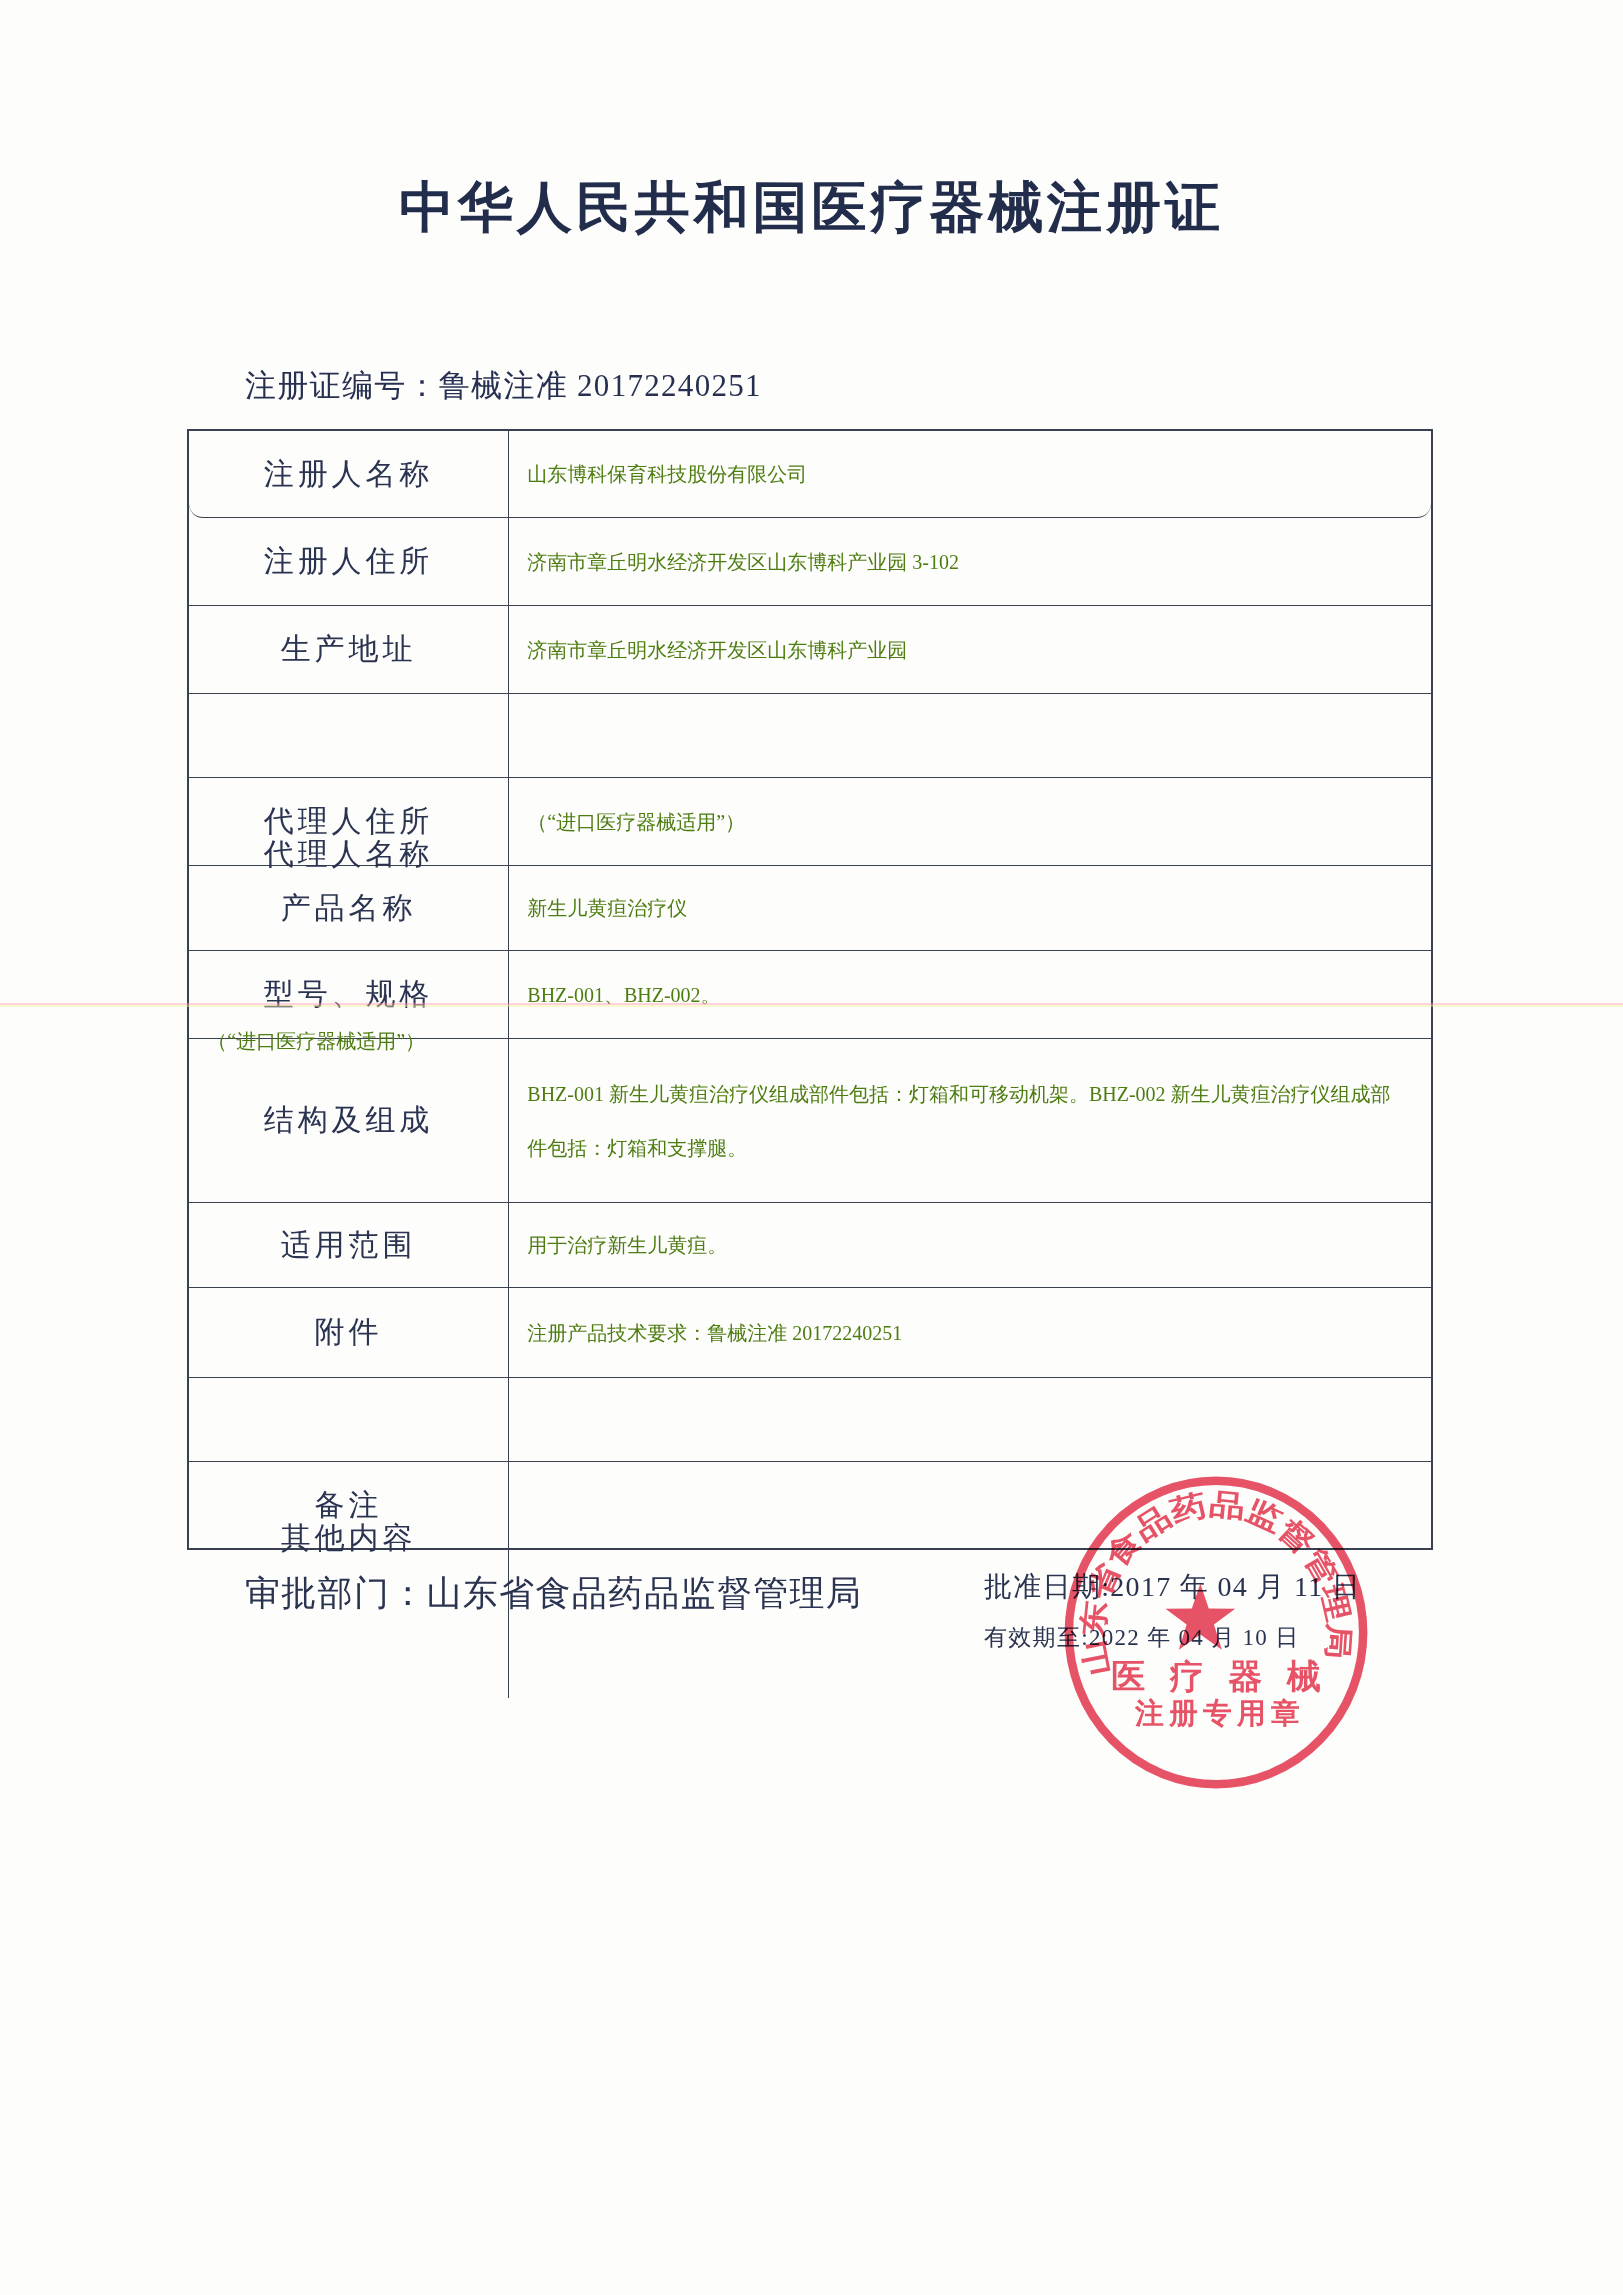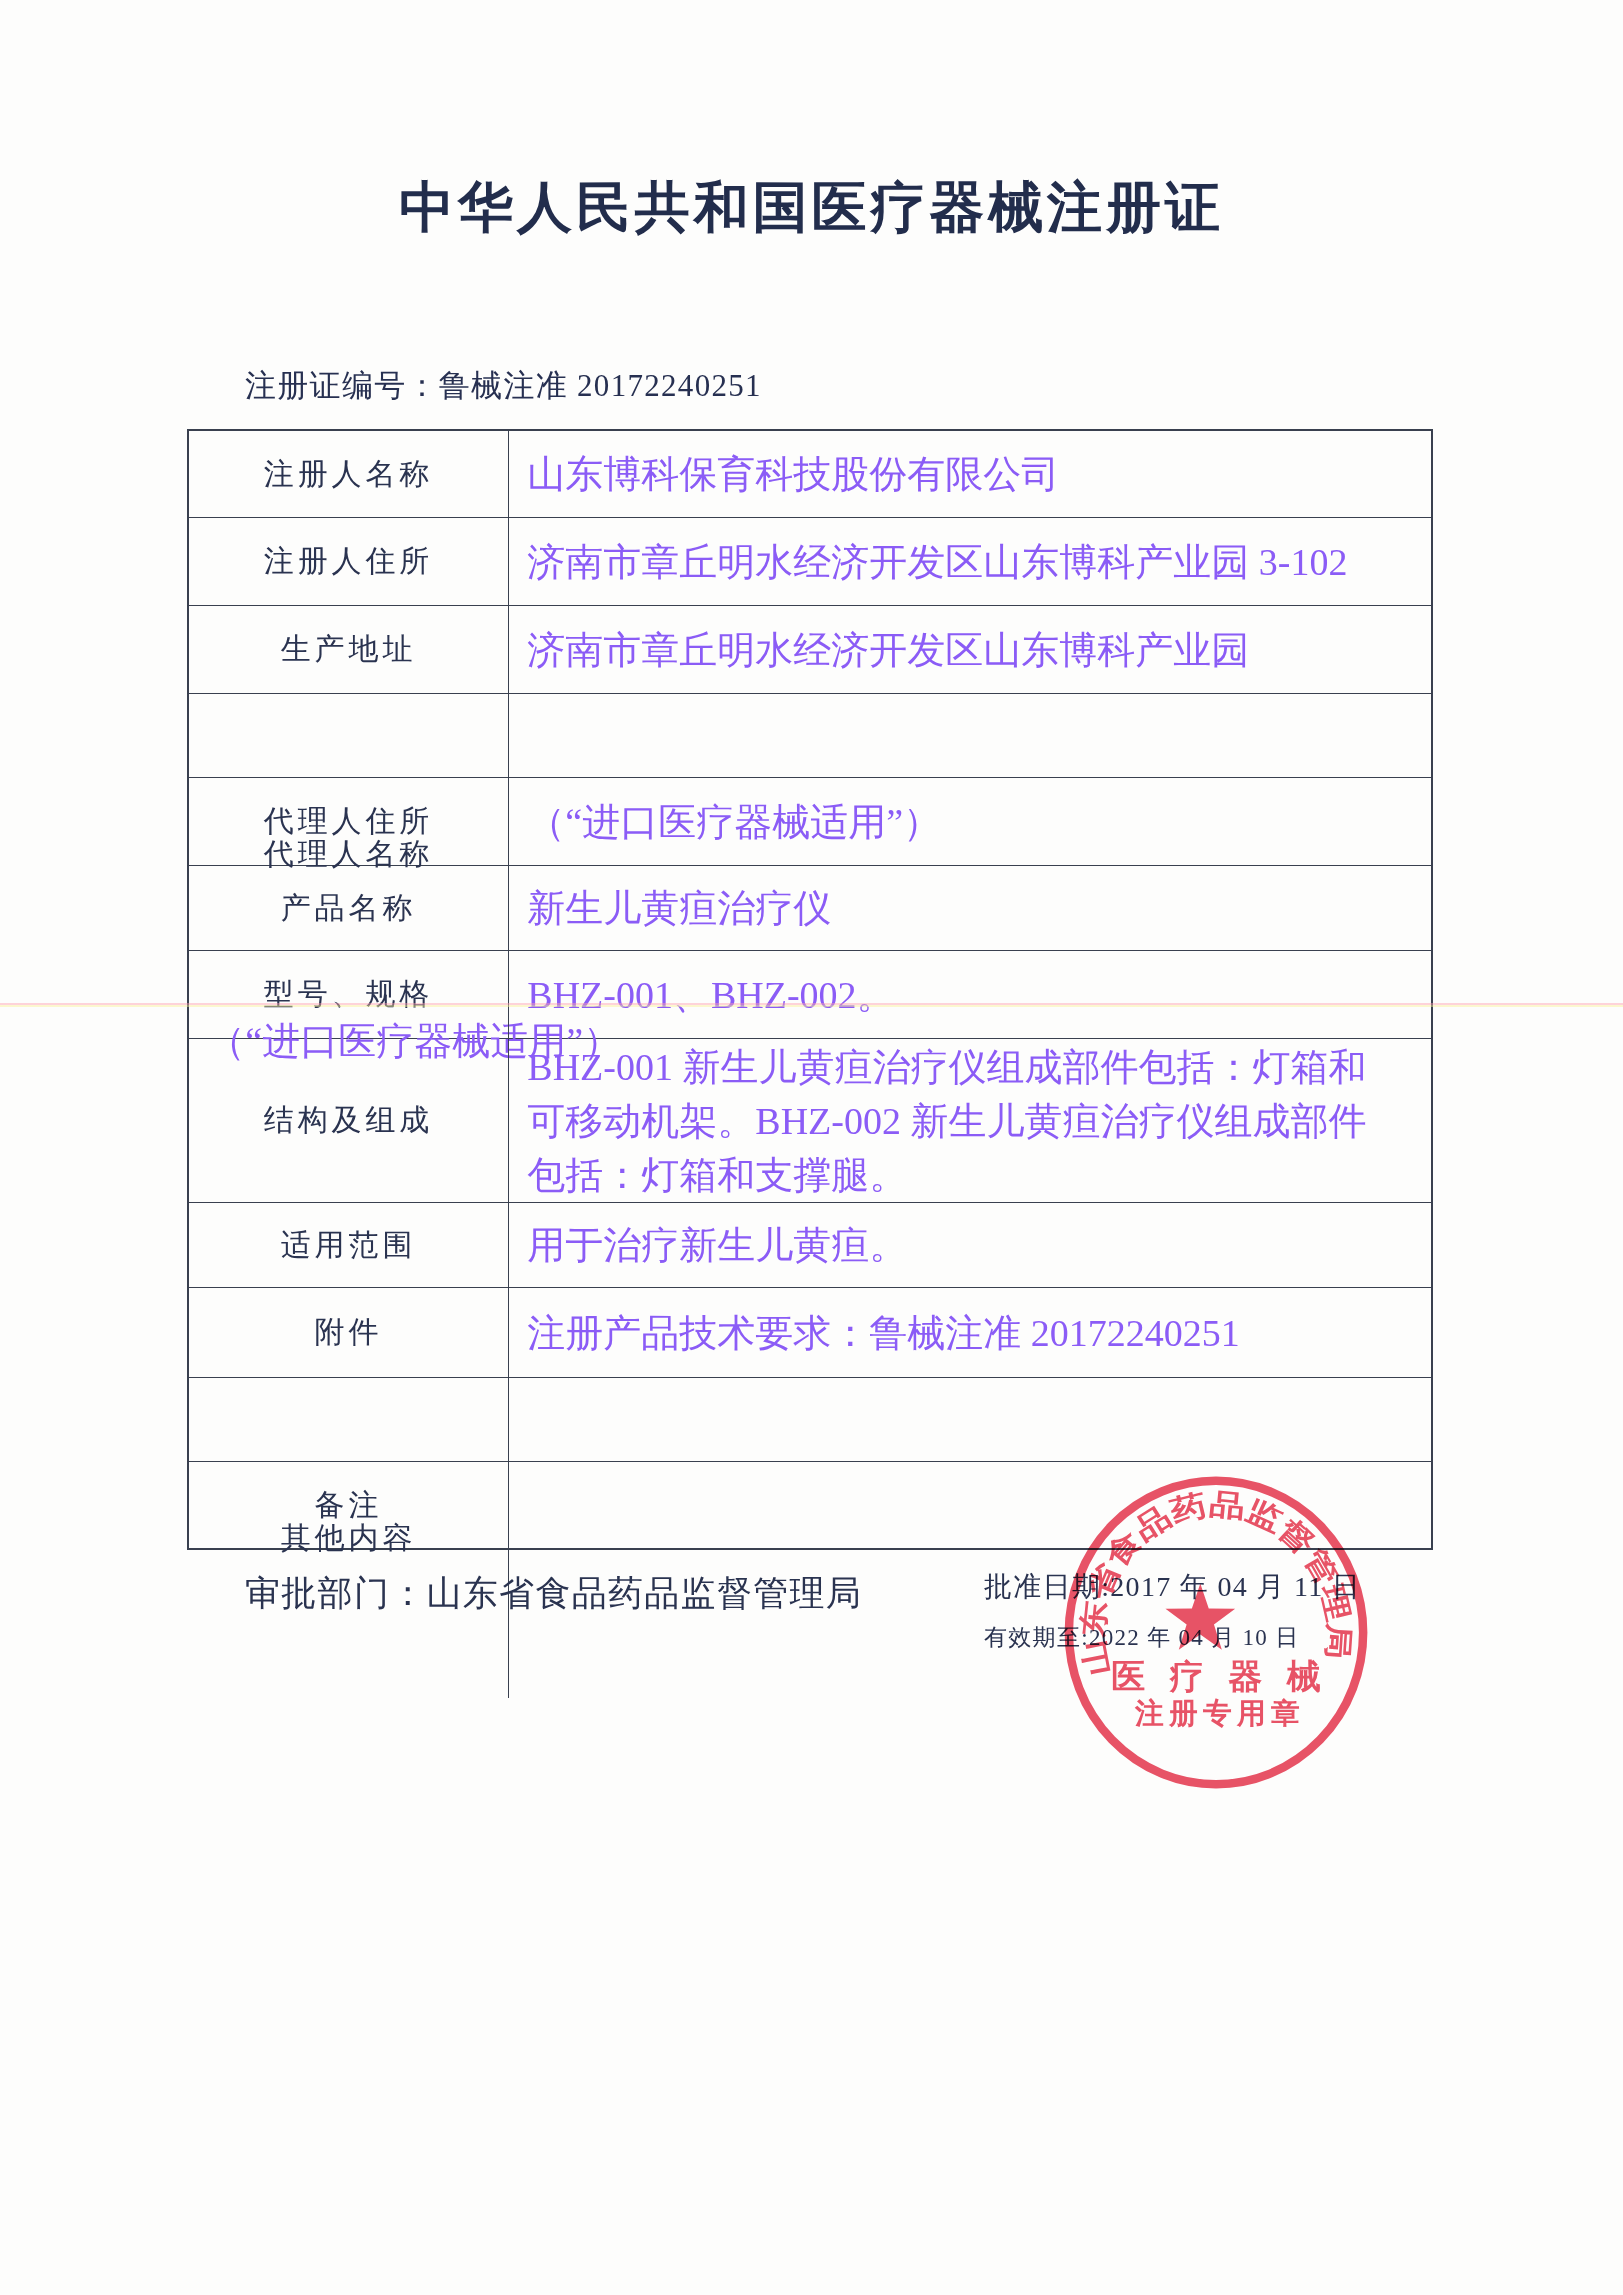--- a/index.html
+++ b/index.html
@@ -55,25 +55,25 @@
     font-size: 30px;
     letter-spacing: 3.9px;
     color: #2a3350;
   }
   .cell-value {
     flex: 1;
     display: flex;
     align-items: center;
     padding-left: 18.3px;
     padding-right: 34px;
-    font-size: 38px;
+    font-size: 20px;
     line-height: 54px;
-    color: #8b5cf6;
-  }
-  .h133 { height: 87px; }
+    color: #4d7c0f;
+  }
+  .h133 { height: 87px; border-radius: 14px; }
   .h135 { height: 88px; }
   .h128 { height: 84px; flex-direction: column; }
   .h130 { height: 85px; }
   .h137 { height: 90px; }
   .h250 { height: 164px; }
   .h131 { height: 86px; }
   .footer-dept {
     position: absolute;
     left: 245px;
     top: 1570px;

